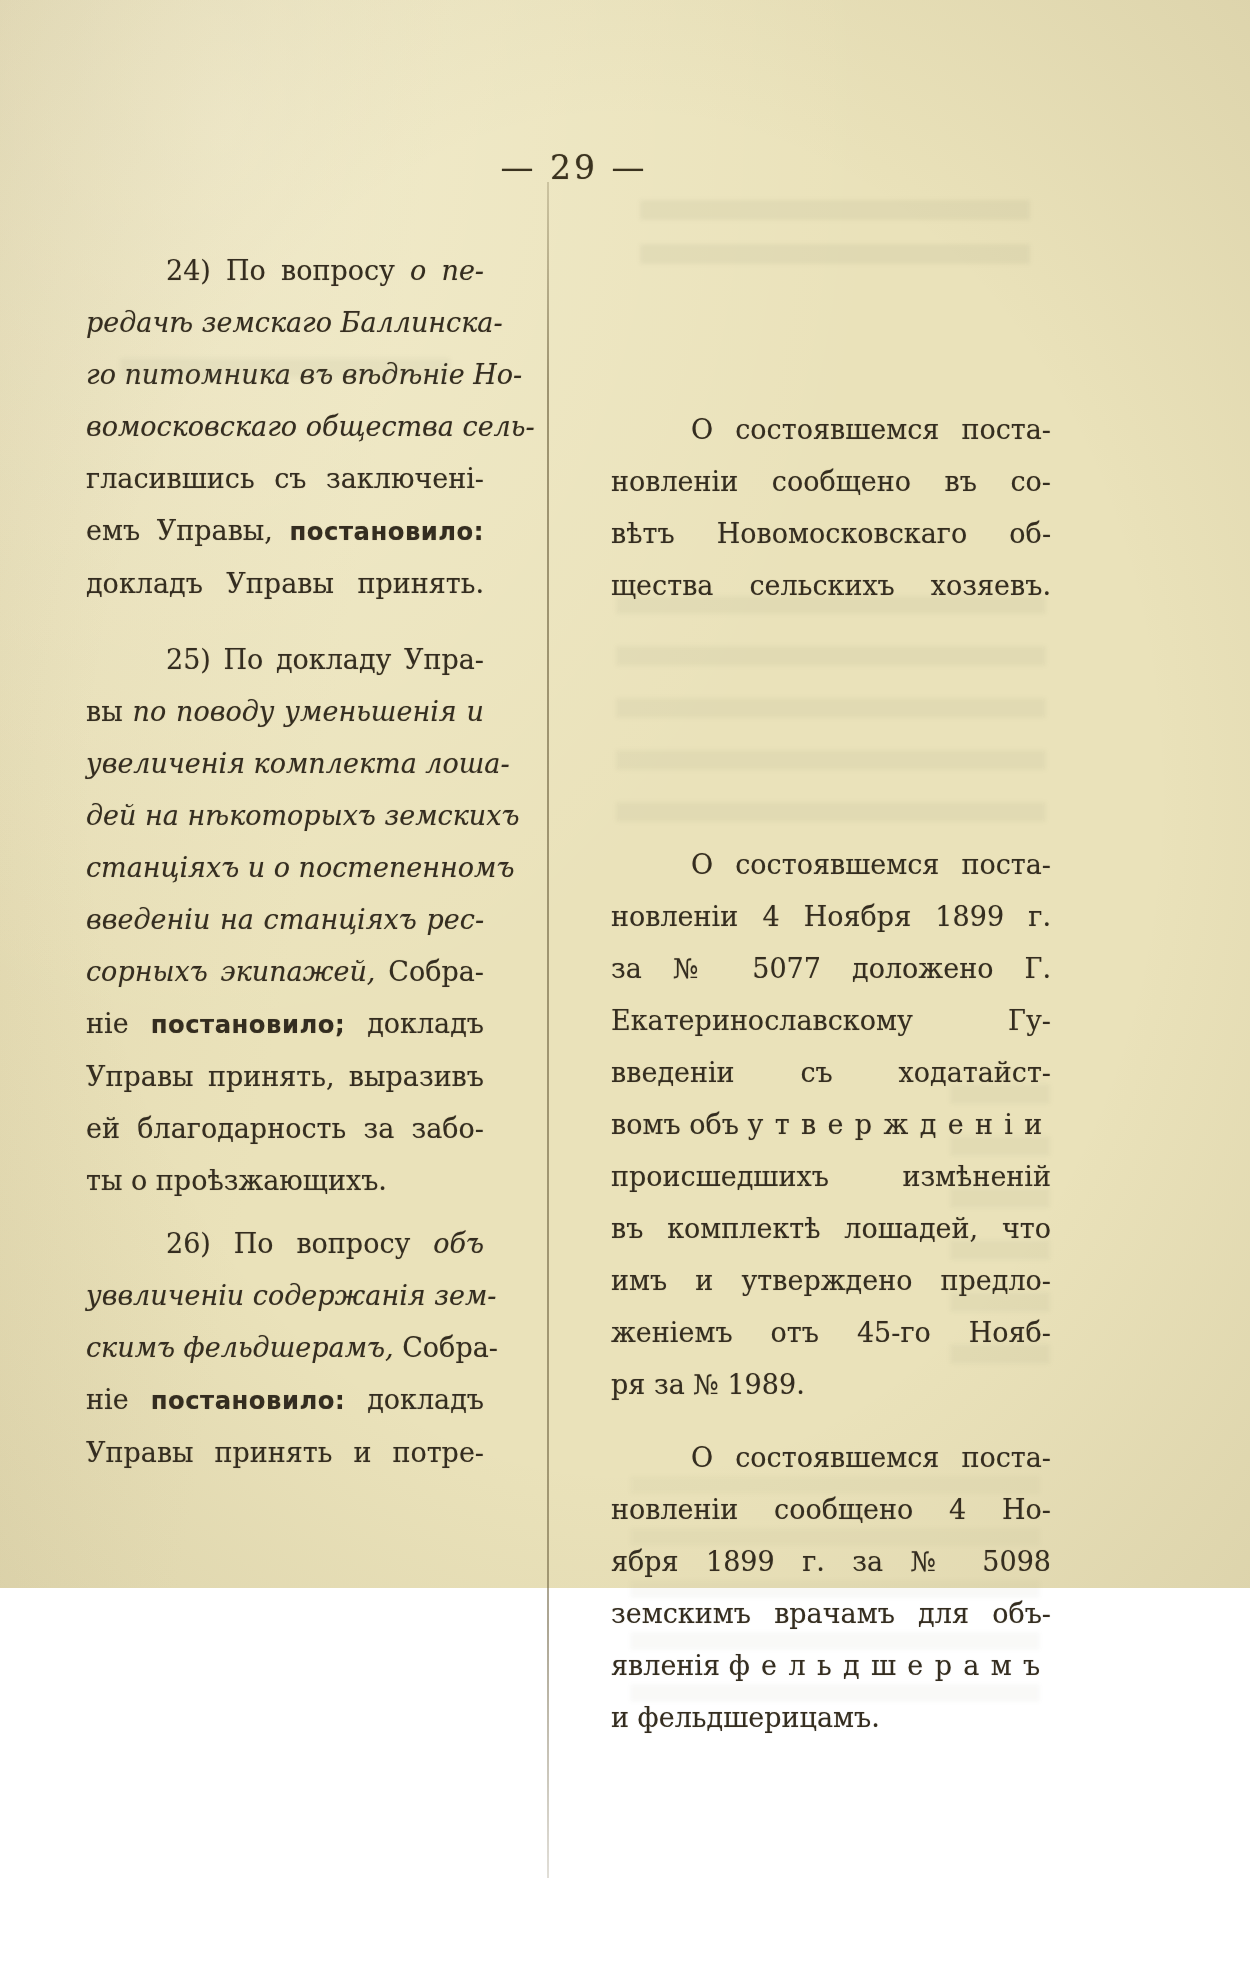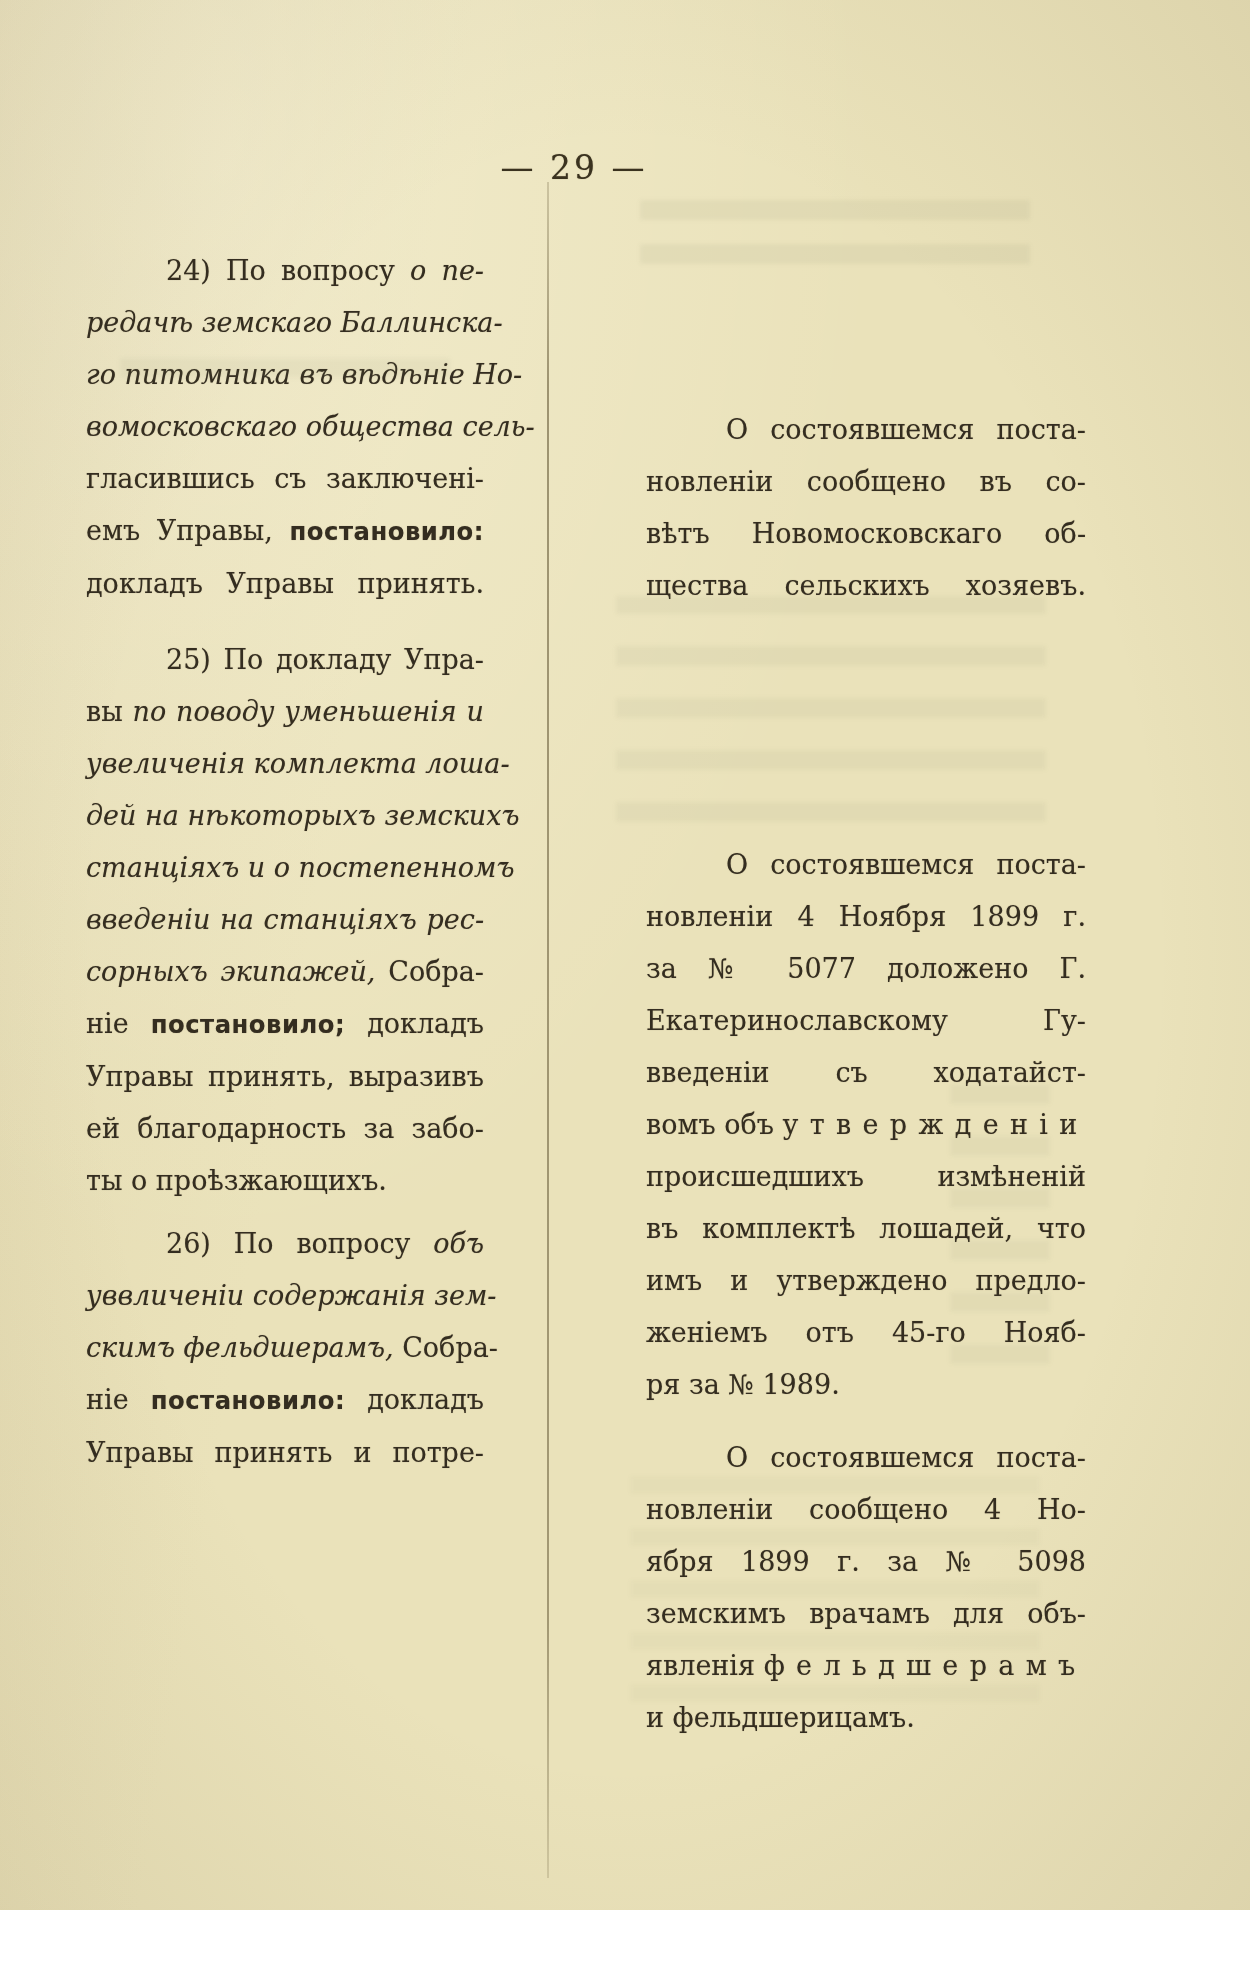--- a/index.html
+++ b/index.html
@@ -3,21 +3,21 @@
 <meta charset="utf-8">
 <style>
   html, body { margin: 0; padding: 0; }
   body {
     width: 1250px; height: 1962px;
     font-family: "DejaVu Serif", serif;
     overflow: hidden;
   }
   .scan-page {
     position: relative;
-    width: 1250px; height: 1910px;
+    width: 1250px; height: 1588px;
     background:
       radial-gradient(ellipse at 18% 8%, rgba(255,252,235,0.35) 0%, rgba(255,252,235,0) 45%),
       radial-gradient(ellipse at 50% 50%, rgba(0,0,0,0) 60%, rgba(110,92,50,0.10) 100%),
       linear-gradient(100deg, rgba(221,210,170,0.5) 0%, rgba(0,0,0,0) 30%),
       #eae2ba;
     color: #332c20;
   }
   .page-number {
     position: absolute;
     left: 85px; width: 978px; top: 148px;
@@ -35,21 +35,21 @@
   }
   .col {
     position: absolute;
     top: 172px;
     font-size: 27px;
     line-height: 52px;
     color: #342d20;
     text-shadow: 0 0 1px rgba(70,55,30,0.35);
   }
   .col.left  { left: 86px;  width: 398px; }
-  .col.right { left: 646px; width: 440px; }
+  .col.right { left: 611px; width: 440px; }
 
   .line {
     white-space: nowrap;
     text-align: left;
   }
   .line.j {
     text-align: justify;
     text-align-last: justify;
   }
   .line.ind { padding-left: 80px; }

